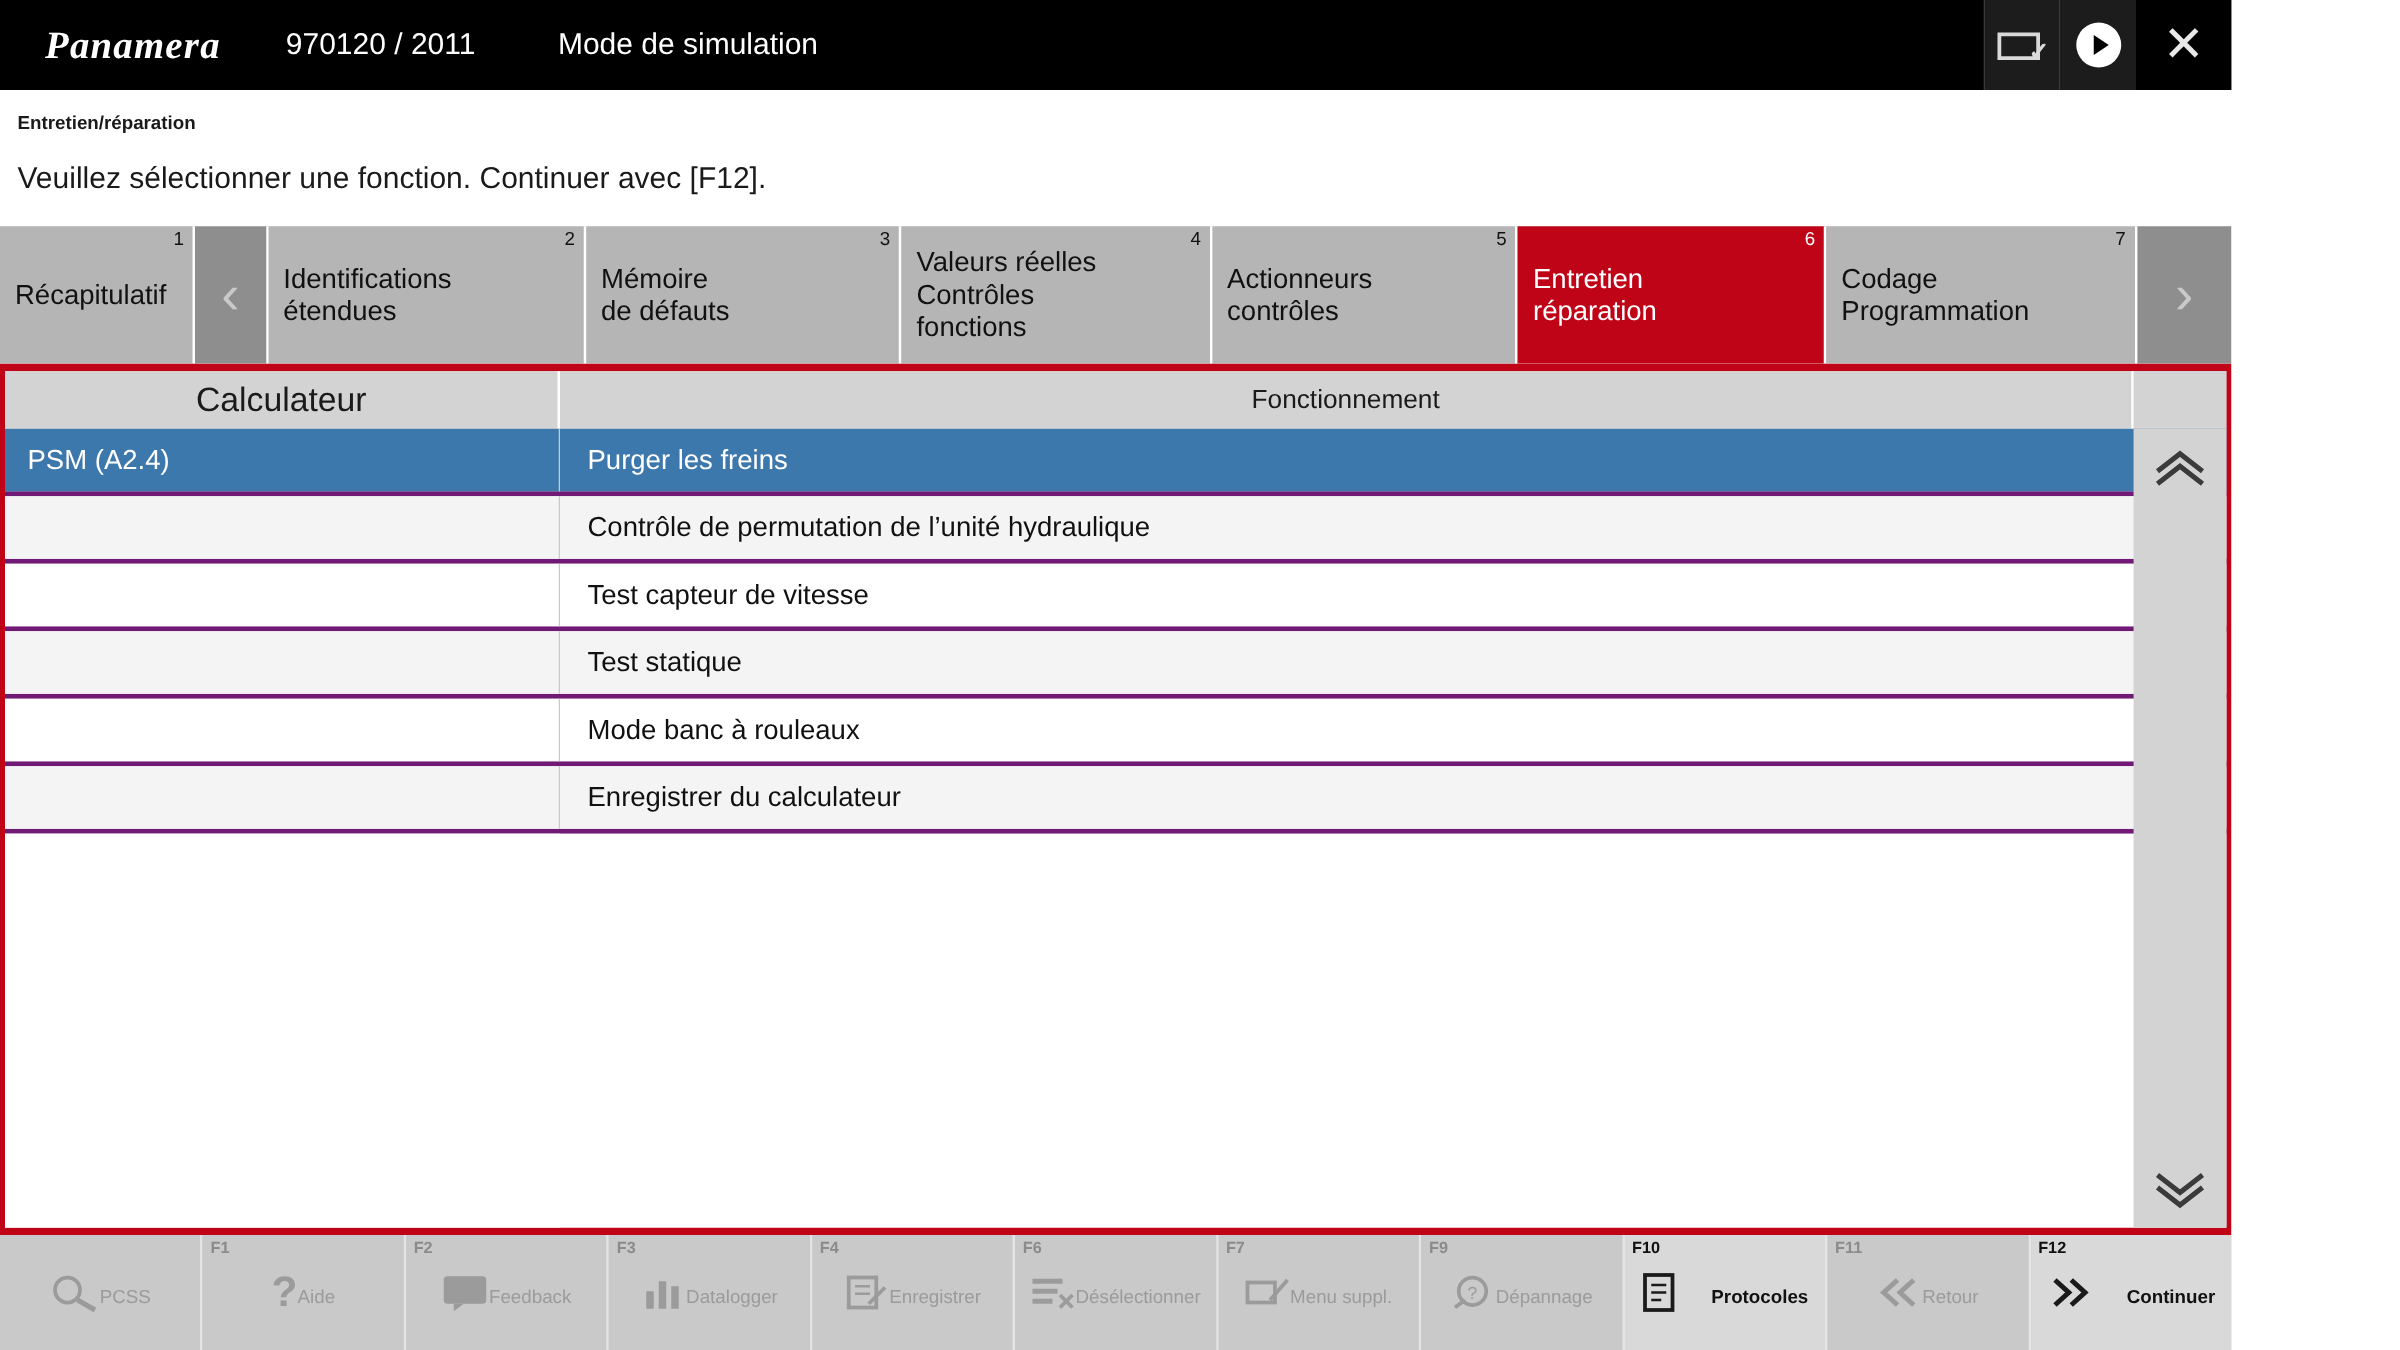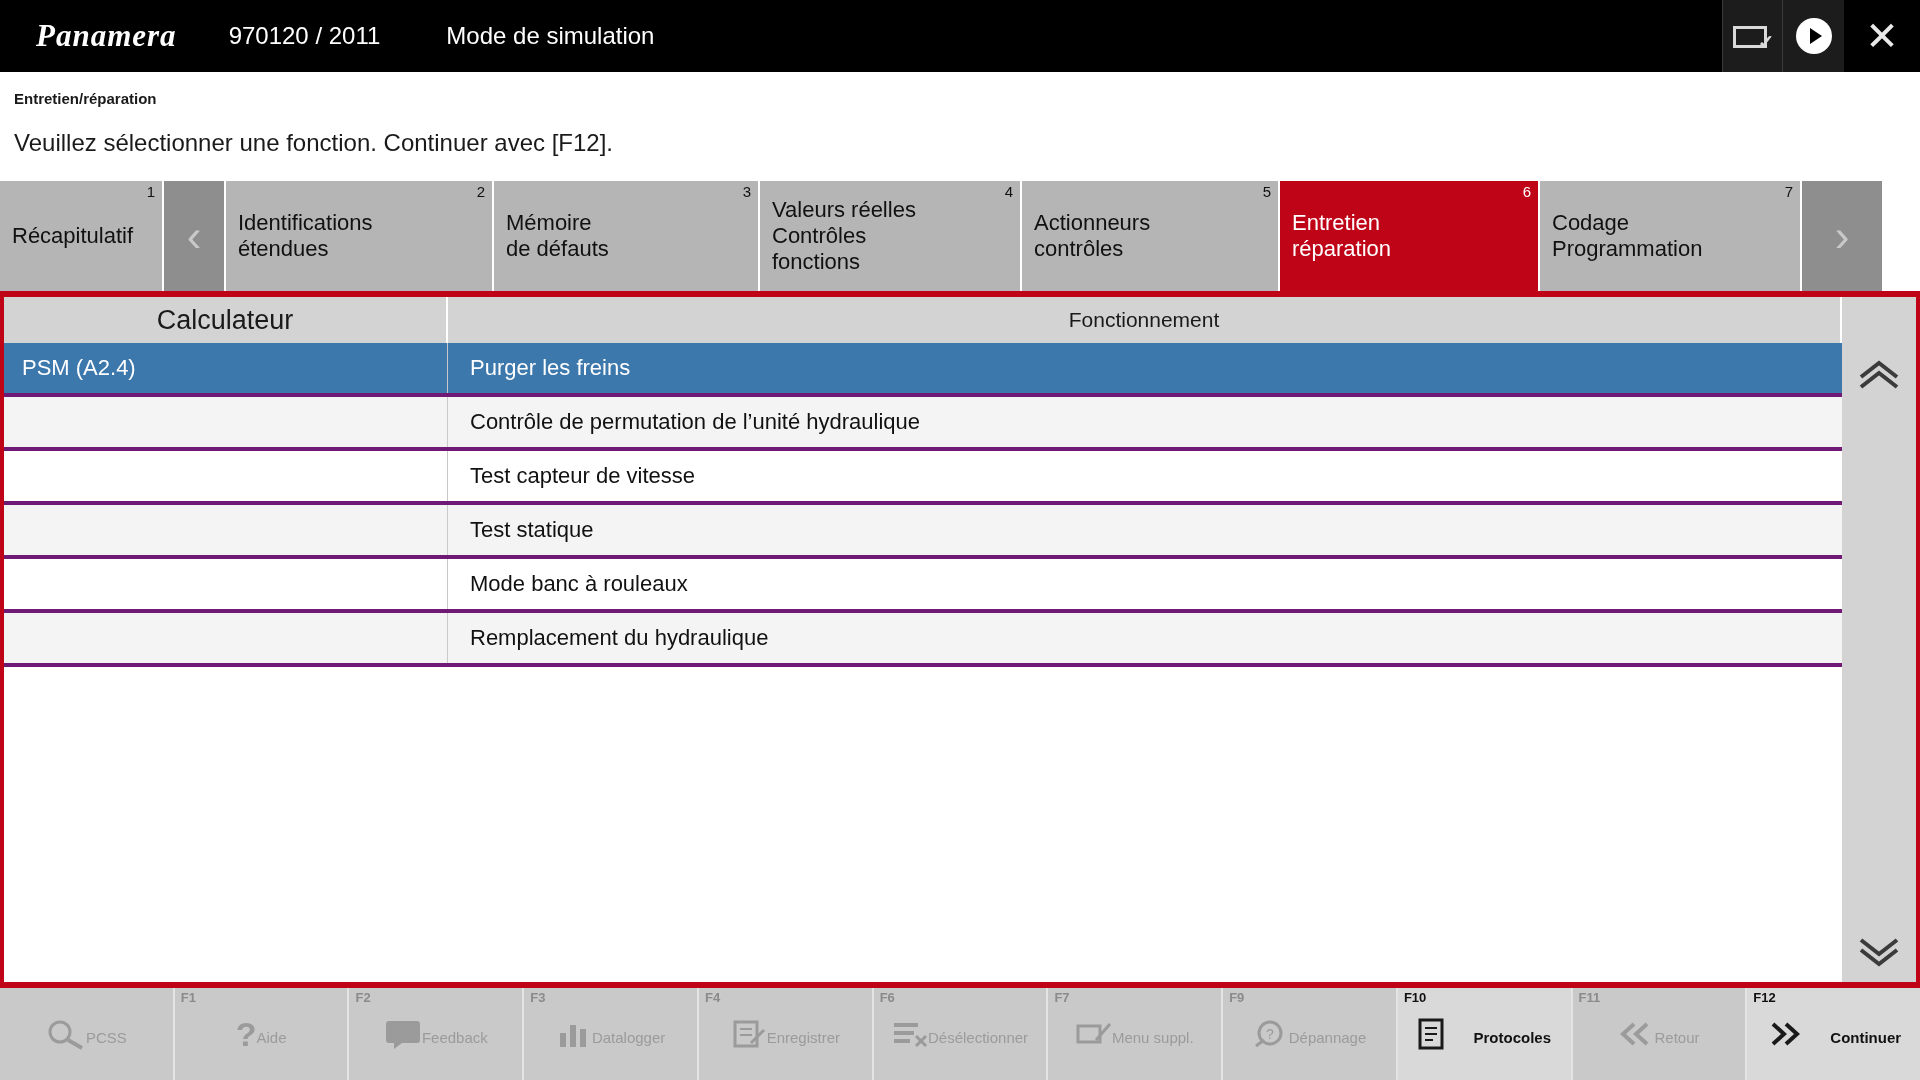--- a/index.html
+++ b/index.html
@@ -3,21 +3,21 @@
 <meta charset="utf-8">
 <style>
   * { box-sizing: border-box; }
   html, body {
     margin: 0; padding: 0;
     width: 1920px; height: 1080px;
     background: #ffffff;
     font-family: "Liberation Sans", sans-serif;
     overflow: hidden;
   }
-  #app { width: 1920px; height: 1080px; position: relative; display: flex; flex-direction: column; }
+  #app { width: 1785px; height: 1080px; position: relative; display: flex; flex-direction: column; }
 
   
   .titlebar {
     height: 72px; background: #000000; color: #ffffff;
     display: flex; align-items: center; position: relative; flex: none;
   }
   .brand {
     font-family: "Liberation Serif", serif;
     font-style: italic; font-weight: bold;
     font-size: 31px; letter-spacing: 1px;
@@ -252,21 +252,21 @@
         <div class="row">
           <div class="cell cell-calc"></div>
           <div class="cell cell-func">Test statique</div>
         </div>
         <div class="row">
           <div class="cell cell-calc"></div>
           <div class="cell cell-func">Mode banc à rouleaux</div>
         </div>
         <div class="row">
           <div class="cell cell-calc"></div>
-          <div class="cell cell-func">Remplacement du hydraulique</div>
+          <div class="cell cell-func">Enregistrer du calculateur</div>
         </div>
         <div class="row-filler">
           <div class="cell-calc"></div>
           <div class="cell-func"></div>
         </div>
       </div>
     </div>
 
     <div class="scrollcol">
       <div class="scroll-btn">

